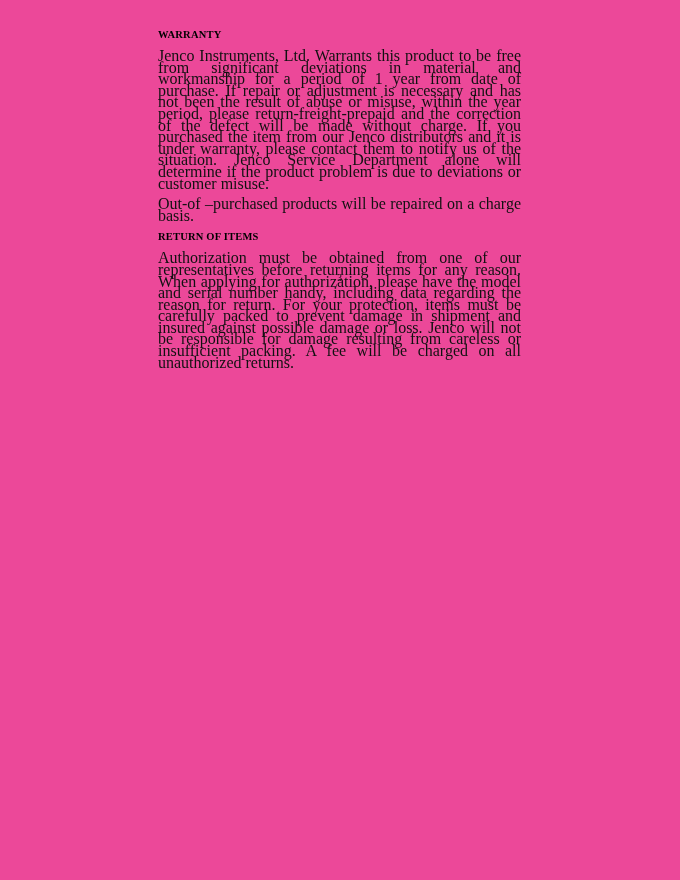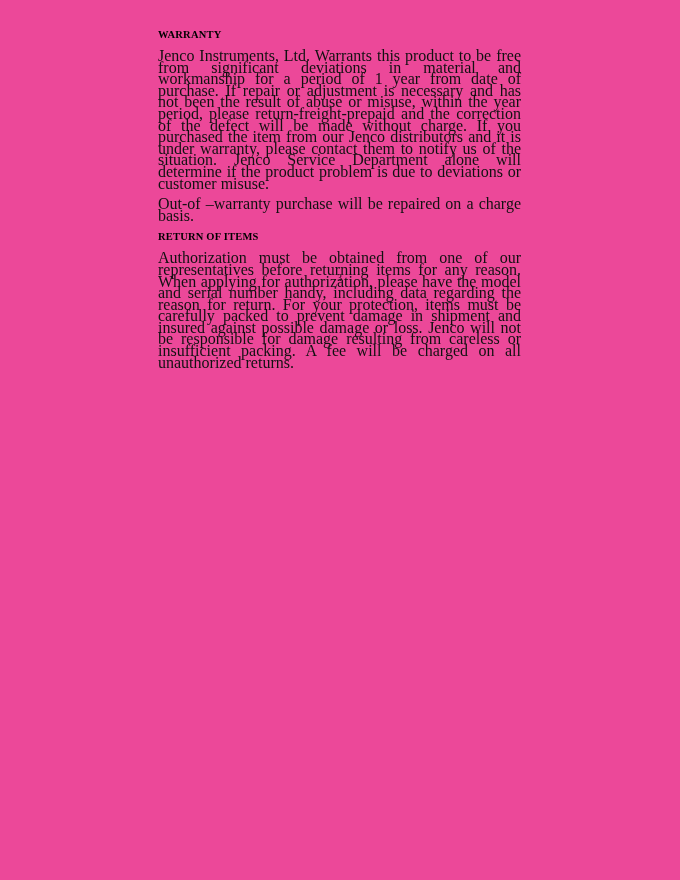--- a/index.html
+++ b/index.html
@@ -66,21 +66,21 @@
 </head>
 <body>
 
 <div class="page">
   <div class="content">
 
     <h2 class="section-heading">WARRANTY</h2>
 
     <p class="body-text">Jenco Instruments, Ltd. Warrants this product to be free from significant deviations in material and workmanship for a period of 1 year from date of purchase. If repair or adjustment is necessary and has not been the result of abuse or misuse, within the year period, please return-freight-prepaid and the correction of the defect will be made without charge. If you purchased the item from our Jenco distributors and it is under warranty, please contact them to notify us of the situation. Jenco Service Department alone will determine if the product problem is due to deviations or customer misuse.</p>
 
-    <p class="body-text last-line-natural">Out-of –warranty purchase will be repaired on a charge basis.</p>
+    <p class="body-text last-line-natural">Out-of –purchased products will be repaired on a charge basis.</p>
 
     <h2 class="section-heading heading-gap">RETURN OF ITEMS</h2>
 
     <p class="body-text">Authorization must be obtained from one of our representatives before returning items for any reason. When applying for authorization, please have the model and serial number handy, including data regarding the reason for return. For your protection, items must be carefully packed to prevent damage in shipment and insured against possible damage or loss. Jenco will not be responsible for damage resulting from careless or insufficient packing. A fee will be charged on all unauthorized returns.</p>
 
     <div class="page-number">3</div>
 
   </div>
 </div>
 

